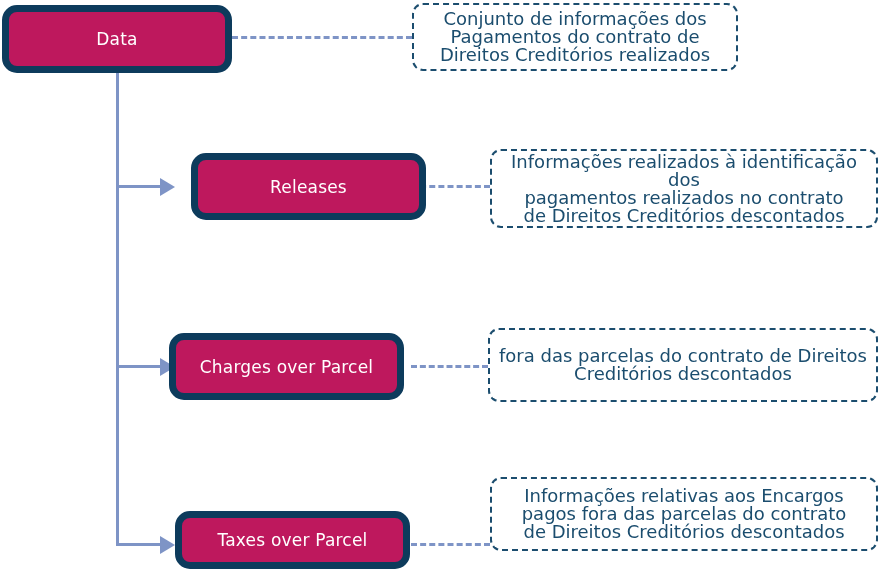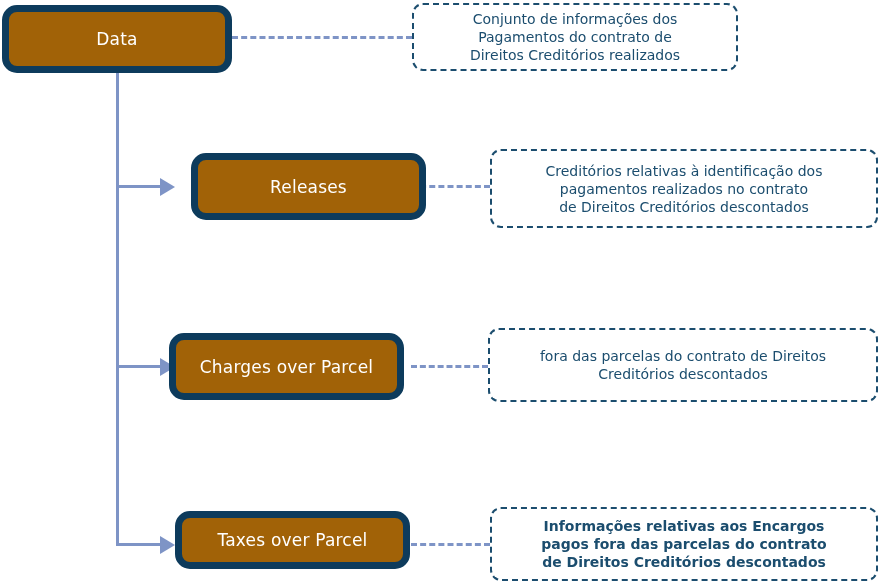--- a/index.html
+++ b/index.html
@@ -12,21 +12,21 @@
     position: relative;
     width: 880px;
     height: 584px;
     background: #ffffff;
     overflow: hidden;
   }
   
   .node {
     position: absolute;
     box-sizing: border-box;
-    background: #a16207;
+    background: #be185d;
     border: 7px solid #0d3b5c;
     border-radius: 15px;
     display: flex;
     align-items: center;
     justify-content: center;
     color: #ffffff;
     font-size: 17px;
     letter-spacing: 0.2px;
   }
   .node-root     { left: 2px;   top: 5px;   width: 230px; height: 68px; }
@@ -35,32 +35,32 @@
   .node-taxes    { left: 175px; top: 511px; width: 235px; height: 58px; }
 
   
   .note {
     position: absolute;
     box-sizing: border-box;
     background: #ffffff;
     border: 2px dashed #1b4d6e;
     border-radius: 11px;
     color: #1b4d6e;
-    font-size: 14px;
+    font-size: 18px;
     line-height: 18px;
     display: flex;
     flex-direction: column;
     justify-content: center;
     text-align: center;
     padding: 2px 6px;
   }
   .note-root     { left: 412px; top: 3px;   width: 326px; height: 68px; }
   .note-releases { left: 490px; top: 149px; width: 388px; height: 79px; }
   .note-charges  { left: 488px; top: 328px; width: 390px; height: 74px; }
-  .note-taxes    { left: 490px; top: 507px; width: 388px; height: 74px; font-weight: bold; }
+  .note-taxes    { left: 490px; top: 477px; width: 388px; height: 74px; }
 
   
   .hdash {
     position: absolute;
     height: 0;
     border-top: 3px dashed #7e94c6;
   }
   .dash-root     { left: 232px; top: 36px;  width: 180px; }
   .dash-releases { left: 411px; top: 185px; width: 79px;  }
   .dash-charges  { left: 411px; top: 365px; width: 77px;  }
@@ -126,21 +126,21 @@
     <span>Taxes over Parcel</span>
   </div>
 
   <div class="note note-root">
     <div>Conjunto de informações dos</div>
     <div>Pagamentos do contrato de</div>
     <div>Direitos Creditórios realizados</div>
   </div>
 
   <div class="note note-releases">
-    <div>Creditórios relativas à identificação dos</div>
+    <div>Informações realizados à identificação dos</div>
     <div>pagamentos realizados no contrato</div>
     <div>de Direitos Creditórios descontados</div>
   </div>
 
   <div class="note note-charges">
     <div>fora das parcelas do contrato de Direitos</div>
     <div>Creditórios descontados</div>
   </div>
 
   <div class="note note-taxes">

